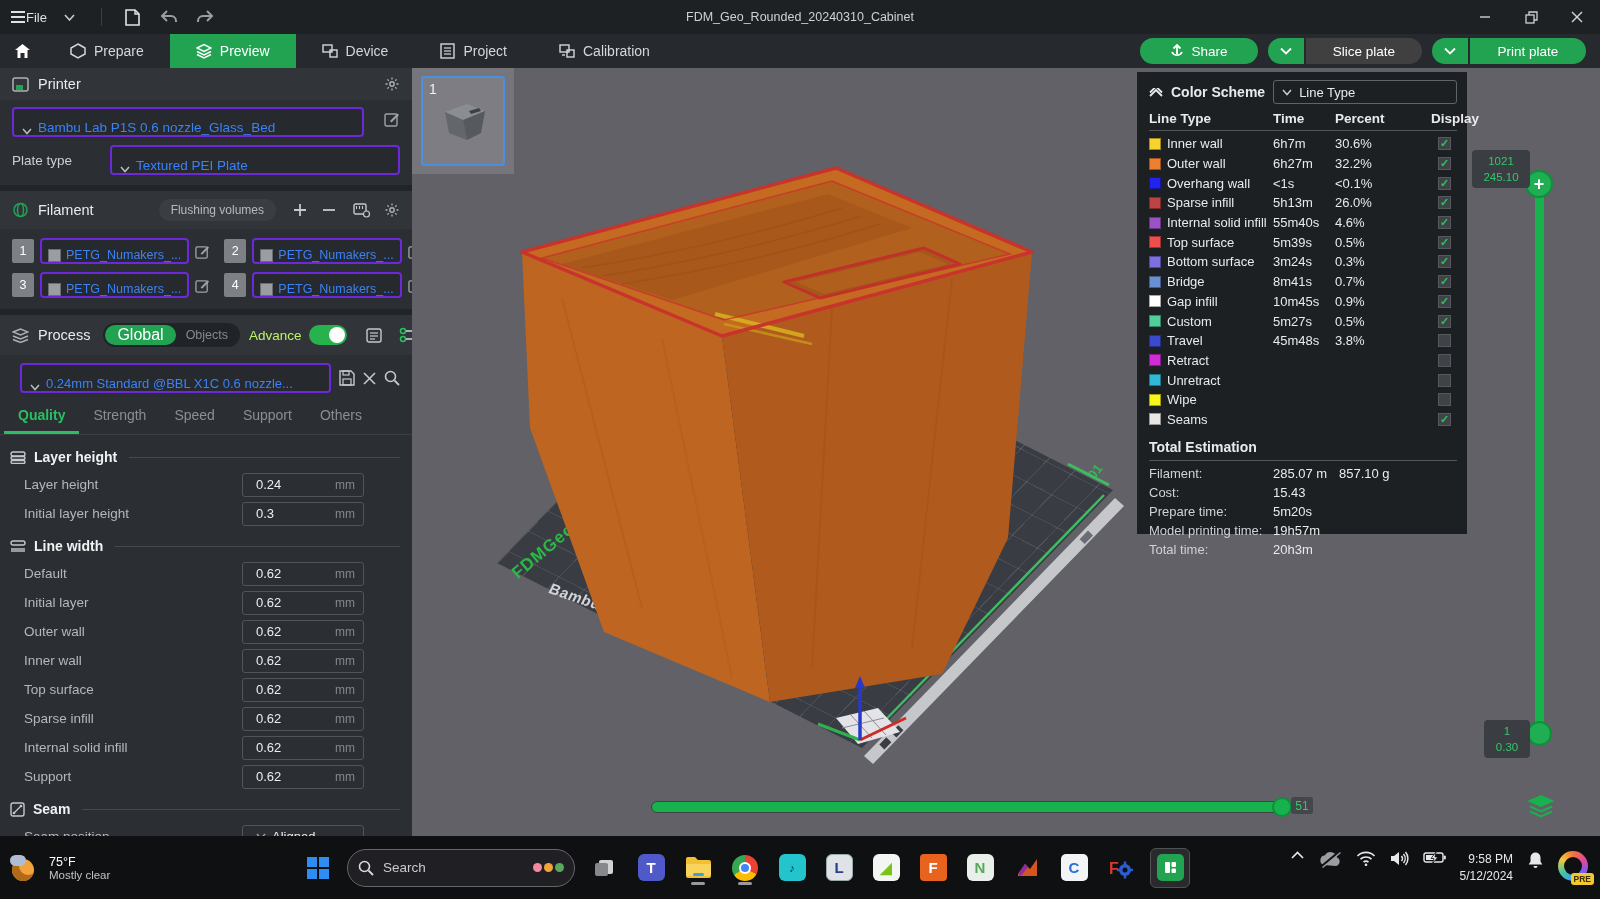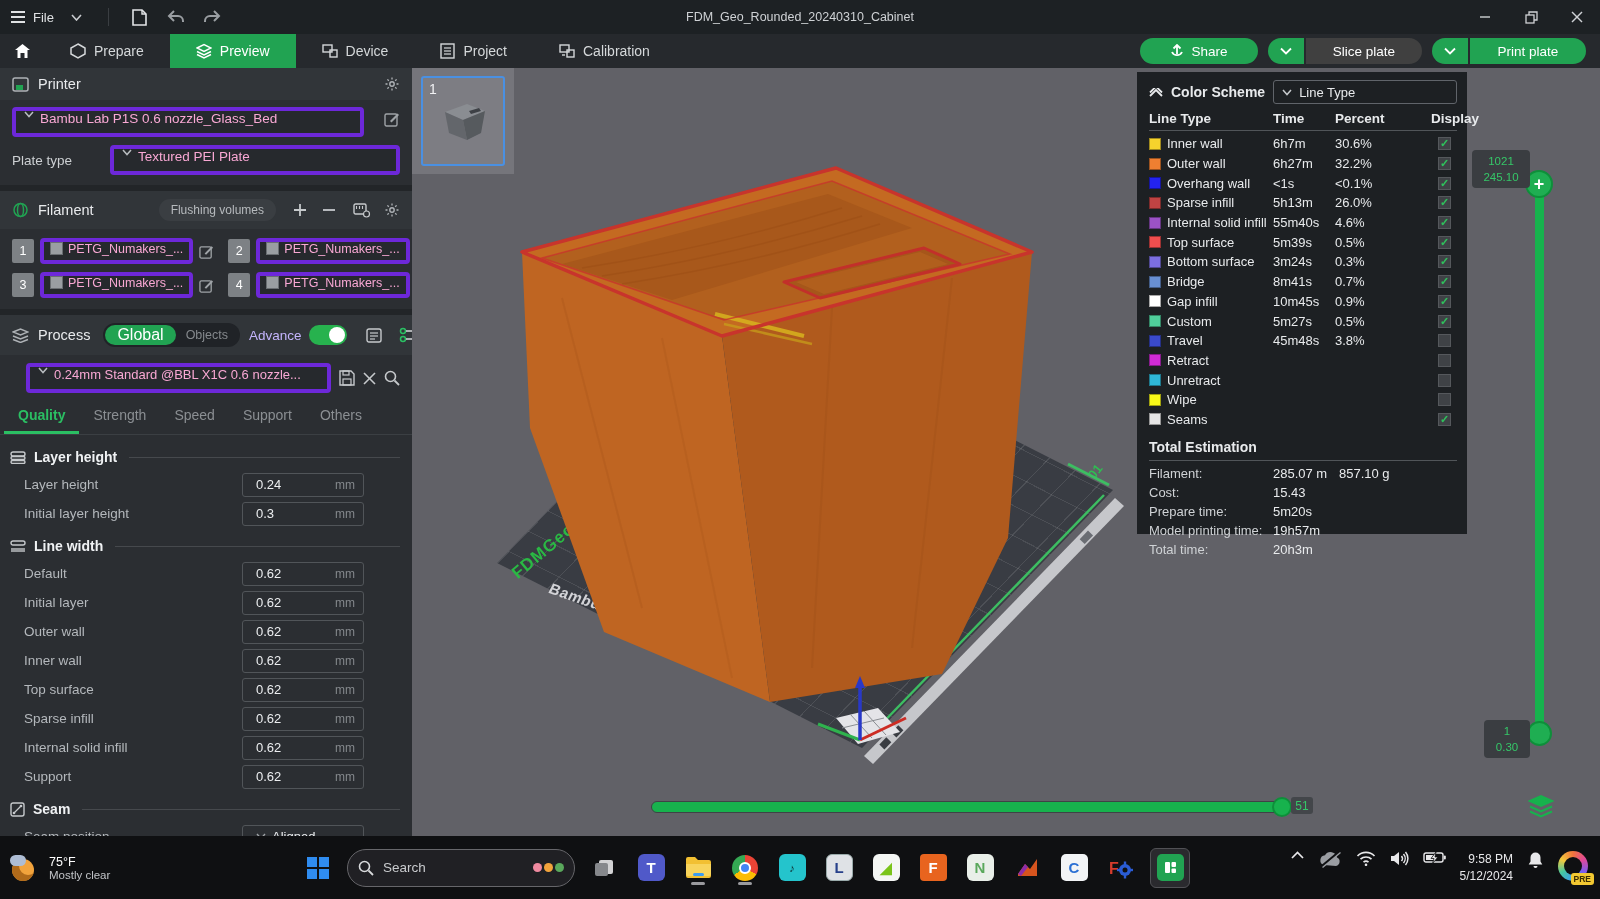--- a/index.html
+++ b/index.html
@@ -2,21 +2,21 @@
 <html><head>
 <meta charset="utf-8">
 <style>
 *{box-sizing:border-box;margin:0;padding:0}
 html,body{width:1600px;height:899px;overflow:hidden;background:#000;font-family:"Liberation Sans",sans-serif}
 #app{position:relative;width:1600px;height:899px;overflow:hidden;background:#616167;color:#e6e8ea}
 svg{display:block}
 
 .titlebar{position:absolute;left:0;top:0;width:1600px;height:34px;background:#1d2124;display:flex;align-items:center;color:#dfe1e3}
 .tb-left{display:flex;align-items:center;gap:10px;padding-left:10px}
-.tb-file{display:flex;align-items:center;gap:7px;font-size:13px;cursor:default}
+.tb-file{display:flex;align-items:center;font-size:13px;cursor:default}
 .tb-divider{width:1px;height:18px;background:#3a3e42;margin:0 8px}
 .tb-btn{width:26px;height:24px;display:flex;align-items:center;justify-content:center;color:#b8bcc0}
 .tb-title{position:absolute;left:0;right:0;text-align:center;font-size:12.5px;color:#cfd2d5;pointer-events:none}
 .tb-win{position:absolute;right:0;top:0;height:34px;display:flex}
 .tb-winbtn{width:46px;height:34px;display:flex;align-items:center;justify-content:center;color:#cfd2d5}
 
 .navbar{position:absolute;left:0;top:34px;width:1600px;height:34px;background:#26292d;display:flex;align-items:center}
 .nav-home{width:44px;height:34px;display:flex;align-items:center;justify-content:center;color:#fff}
 .nav-tab{height:34px;display:flex;align-items:center;gap:8px;padding:0 26px;font-size:14px;color:#d5d8da}
 .nav-tab.active{background:#21a352;color:#fff}
@@ -26,41 +26,41 @@
 .combo-btn{display:flex;align-items:center;gap:2px}
 .combo-chev{width:36px;height:26px;background:#21a352;border-radius:13px 0 0 13px;display:flex;align-items:center;justify-content:center}
 .combo-main{height:26px;border-radius:0 13px 13px 0;padding:0 22px;display:flex;align-items:center;font-size:13.5px;color:#fff;min-width:116px;justify-content:center}
 .combo-main.gray{background:#404040;color:#fff}
 .combo-main.green{background:#21a352}
 
 .left-panel{position:absolute;left:0;top:68px;width:412px;height:768px;background:#2b2e32;display:flex;flex-direction:column;font-size:13px;overflow:hidden}
 .sec-head{display:flex;align-items:center;gap:9px;padding:8px 12px;background:#313539;color:#e8eaec;font-size:14.5px}
 .sec-head .grow{flex:1}
 .icon-dim{color:#aeb2b6}
-.field{background:#26292d;border:4px solid #6d28d9;border-radius:4px;display:flex;align-items:flex-start;color:#f9a8d4}
+.field{background:#26292d;border:2px solid #6d28d9;border-radius:4px;display:flex;align-items:flex-end;color:#3b82f6}
 .printer-combo{margin:7px 12px 0 12px;height:30px;padding:0 8px;gap:6px;font-size:13.5px}
 .printer-combo .txt{flex:1;white-space:nowrap;overflow:hidden;text-overflow:ellipsis}
 .row-plate{display:flex;align-items:center;margin:8px 12px 10px 12px;gap:10px}
 .row-plate .lbl{color:#cdd0d3;font-size:13.5px;width:88px}
 .plate-combo{flex:1;height:30px;padding:0 8px;gap:6px;font-size:13.5px}
 .gapbar{height:6px;background:#222528}
 .flush-pill{background:#3a3e42;border-radius:12px;padding:4px 12px;font-size:12px;color:#b6babd}
 .fil-grid{display:grid;grid-template-columns:1fr 1fr;gap:8px 14px;padding:9px 12px 11px 12px}
 .fil-slot{display:flex;align-items:center;gap:6px}
 .fil-num{width:22px;height:24px;background:#7d8185;color:#fff;font-size:12.5px;display:flex;align-items:center;justify-content:center;border-radius:2px}
 .fil-field{flex:1;height:26px;padding:0 6px;gap:5px;font-size:12.5px;min-width:0}
 .fil-sw{width:13px;height:13px;background:#9a9ea2;border:1px solid #6a6e72;flex:none}
 .fil-name{white-space:nowrap;overflow:hidden;flex:1}
 .seg-wrap{background:#202327;border-radius:13px;display:flex;align-items:center;height:24px;padding:2px;margin-left:4px}
 .seg-on{background:#21a352;color:#fff;border-radius:11px;height:20px;display:flex;align-items:center;padding:0 12px;font-size:16px}
 .seg-off{color:#85898d;padding:0 10px;font-size:12.5px}
-.advance{margin-left:auto;display:flex;align-items:center;gap:7px;font-size:13.5px;color:#c4b5fd}
+.advance{margin-left:auto;display:flex;align-items:center;gap:7px;font-size:13.5px;color:#bef264}
 .toggle{width:38px;height:20px;border-radius:10px;background:#27b24e;position:relative}
 .toggle::after{content:"";position:absolute;right:2px;top:2px;width:16px;height:16px;border-radius:50%;background:#fff}
-.preset-row{display:flex;align-items:center;gap:8px;margin:8px 12px 6px 26px}
+.preset-row{display:flex;align-items:center;gap:8px;margin:8px 12px 6px 20px}
 .preset-combo{flex:1;height:30px;padding:0 8px;gap:6px;font-size:13px}
 .preset-combo .txt{flex:1;white-space:nowrap;overflow:hidden}
 .proc-tabs{display:flex;gap:0;padding:0 4px;border-bottom:1px solid #3b3f43}
 .proc-tab{padding:8px 14px;font-size:14px;color:#8b8f93}
 .proc-tab.active{color:#2bbf63;font-weight:bold;border-bottom:3px solid #2bbf63}
 .params{flex:1;position:relative;overflow:hidden;padding-top:4px}
 .param-sec-head{display:flex;align-items:center;gap:8px;padding:10px 12px 5px 10px}
 .param-sec-head .t{font-weight:bold;font-size:14px;color:#f0f2f4;white-space:nowrap}
 .param-sec-head .rule{flex:1;height:1px;background:#46494d;margin-left:4px}
 .param-row{display:flex;align-items:center;justify-content:space-between;height:29px;padding:0 48px 0 24px}

